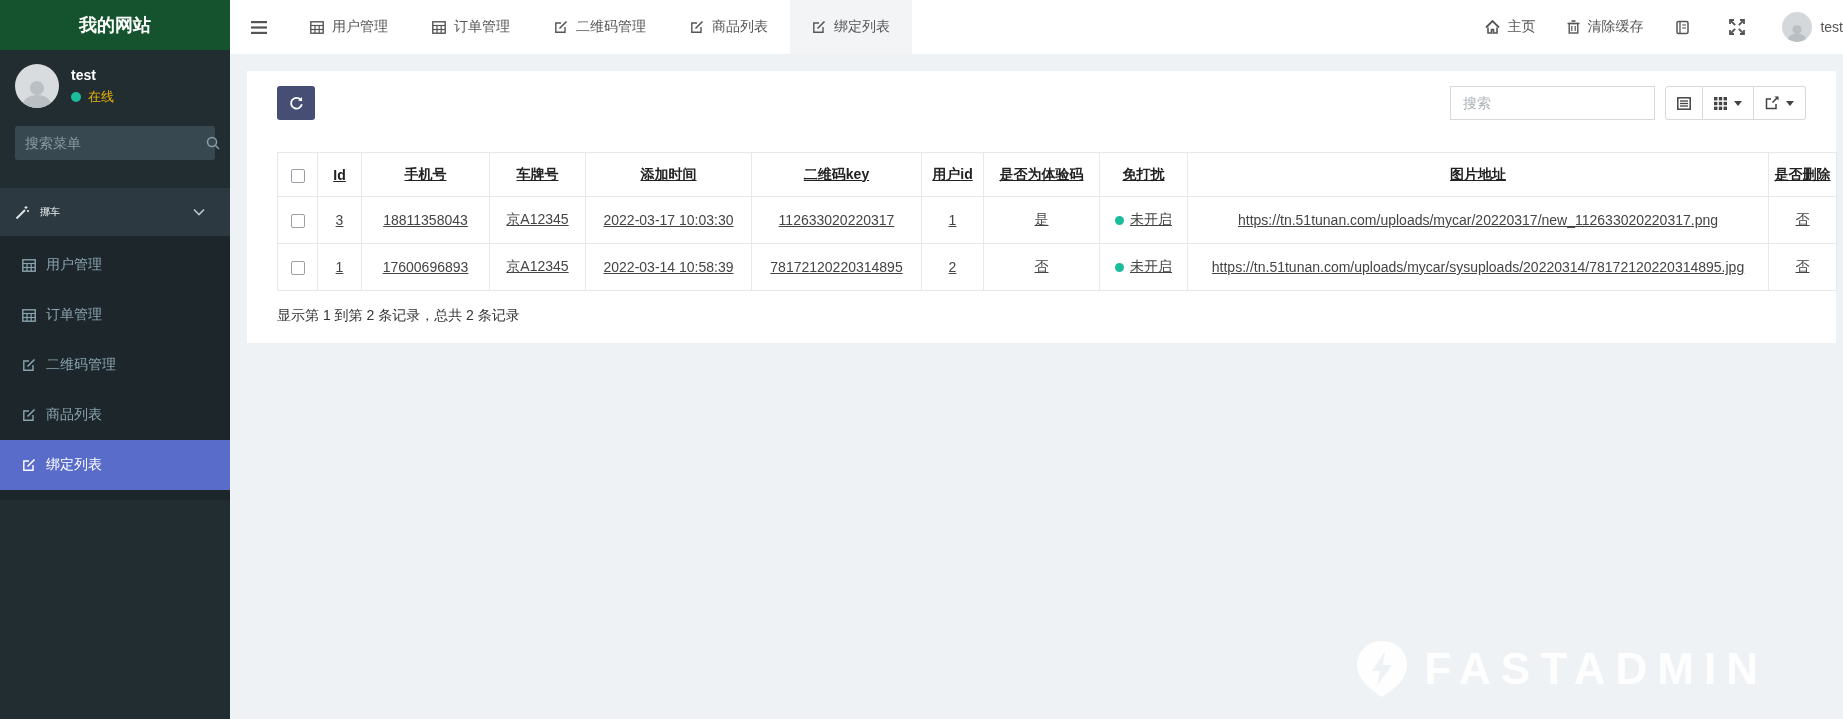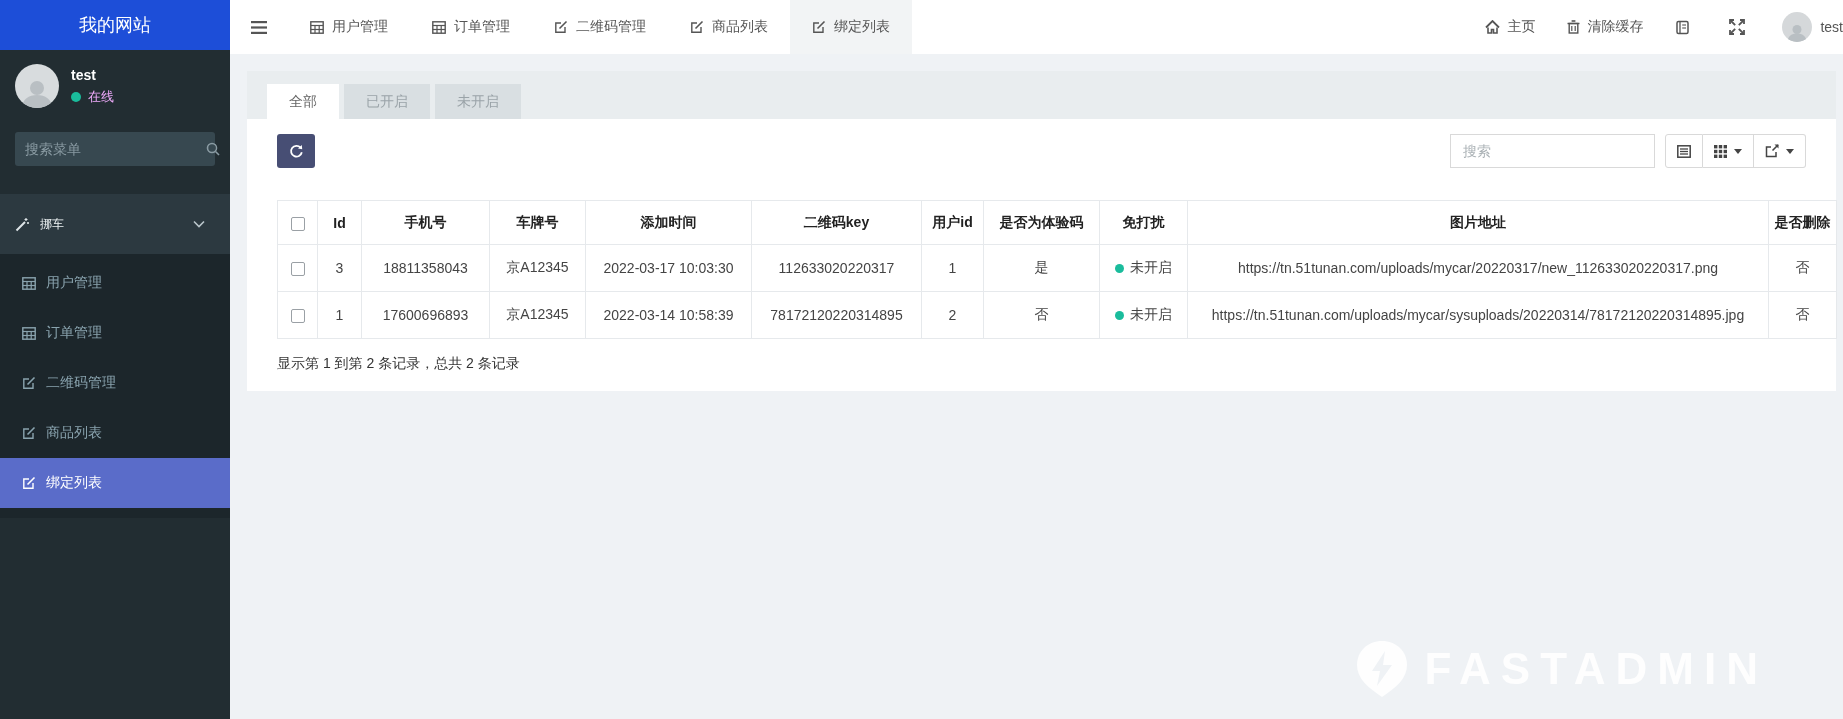--- a/index.html
+++ b/index.html
@@ -1,36 +1,36 @@
 <!DOCTYPE html>
 <html><head>
 <meta charset="utf-8">
 <style>
   * { margin:0; padding:0; box-sizing:border-box; }
   html,body { width:1843px; height:719px; overflow:hidden; background:#eff2f5;
     font-family:"Liberation Sans","DejaVu Sans",sans-serif; font-size:14px; color:#444; }
 
   
   .sidebar { position:absolute; left:0; top:0; width:230px; height:719px; background:#222d32; z-index:5; }
-  .sidebar-header { height:50px; background:#1d4ed8; color:#fff; font-size:18px;
-    display:flex; align-items:center; justify-content:center; }
+  .sidebar-header { height:50px; background:#14532d; color:#fff; font-size:18px;
+    display:flex; align-items:center; justify-content:center;font-weight:bold; }
   .user-panel { display:flex; align-items:center; padding:14px 15px 12px; }
   .avatar-circle { width:44px; height:44px; border-radius:50%; background:#d8dcde; overflow:hidden;
     display:flex; align-items:flex-end; justify-content:center; flex:0 0 44px; }
   .user-meta { margin-left:12px; }
   .user-name { color:#fff; font-weight:bold; font-size:14px; margin-bottom:5px; }
-  .user-status { color:#f0abfc; font-size:13px; display:flex; align-items:center; }
+  .user-status { color:#eab308; font-size:13px; display:flex; align-items:center; }
   .dot { display:inline-block; width:10px; height:10px; border-radius:50%; background:#1abc9c; margin-right:7px; }
-  .sidebar-search { margin:12px 15px 0; background:#374850; border-radius:3px; height:34px;
+  .sidebar-search { margin:6px 15px 0; background:#374850; border-radius:3px; height:34px;
     display:flex; align-items:center; padding:0 10px; }
   .sidebar-search input { flex:1; background:transparent; border:none; outline:none; color:#ccc; font-size:14px; }
   .sidebar-search input::placeholder { color:#8a9ba3; }
   .menu { margin-top:28px; }
-  .menu-parent { height:60px; display:flex; align-items:center; padding:0 15px; background:#2c3940;
-    color:#eef3f4; font-size:12px; cursor:pointer; }
+  .menu-parent { height:48px; display:flex; align-items:center; padding:0 15px; background:#2c3940;
+    color:#eef3f4; font-size:10px; cursor:pointer; }
   .menu-parent .mi { margin-right:10px; color:#dfe6e8; }
   .menu-parent .chev { margin-left:auto; color:#b9c5ca; }
   .submenu { background:#1c262b; padding:4px 0 10px; }
   .submenu-item { height:50px; display:flex; align-items:center; padding:0 15px 0 22px;
     color:#8aa4af; font-size:14px; cursor:pointer; }
   .submenu-item .mi { margin-right:10px; }
   .submenu-item.active { background:#5a6cc9; color:#fff; }
 
   
   .navbar { position:absolute; left:230px; top:0; width:1613px; height:54px; background:#fff; z-index:4; }
@@ -67,21 +67,21 @@
   .tbtn { height:34px; background:#fff; border:1px solid #d9d9d9; color:#444; cursor:pointer;
     display:flex; align-items:center; justify-content:center; padding:0 11px; }
   .tbtn + .tbtn { border-left:none; }
   .tbtn:first-child { border-radius:3px 0 0 3px; }
   .tbtn:last-child { border-radius:0 3px 3px 0; }
   .caret { display:inline-block; width:0; height:0; border-left:4px solid transparent;
     border-right:4px solid transparent; border-top:5px solid #444; margin-left:7px; }
 
   table.grid { border-collapse:collapse; width:1559px; margin-top:32px; table-layout:fixed; }
   table.grid th, table.grid td { border:1px solid #e6e9ec; text-align:center; font-size:14px; color:#444;
-    overflow:hidden; white-space:nowrap; }
+    overflow:hidden; white-space:nowrap;text-decoration:underline; }
   table.grid th { height:44px; font-weight:bold; color:#222; }
   table.grid td { height:47px; }
   td.green, .green { color:#1abc9c; }
   .cb { display:inline-block; width:14px; height:14px; border:1px solid #9aa0a5; border-radius:2px;
     background:#fff; vertical-align:middle; cursor:pointer; }
   .dnd-cell { color:#1abc9c; }
   .dnd-cell .dot { width:9px; height:9px; margin-right:6px; vertical-align:-1px; }
   .url-cell { font-size:13px; color:#444; }
   .summary { margin-top:16px; font-size:14px; color:#333; }
 
@@ -308,25 +308,20 @@
               <path d="M1.5 19c0-6 4.5-8.5 9.5-8.5s9.5 2.5 9.5 8.5z" fill="#b9bfc3"></path>
             </svg>
         </span>
         <span class="uname">test</span>
       </div>
     </div>
   </div>
 </header>
 
 <main class="content">
-  <div class="panel-heading">
-    <div class="ftab active">全部</div>
-    <div class="ftab">已开启</div>
-    <div class="ftab">未开启</div>
-  </div>
 
   <div class="panel-body">
     <div class="toolbar">
       <button class="btn-refresh">
         <span class="mi">
           <svg width="15" height="15" viewBox="0 0 15 15">
               <path d="M12.8 8.3A5.4 5.4 0 1 1 11.5 3.6" fill="none" stroke="currentColor" stroke-width="1.8"></path>
               <polygon points="12.8,1 13.2,5.2 9,4.4" fill="currentColor"></polygon>
             </svg>
         </span>

